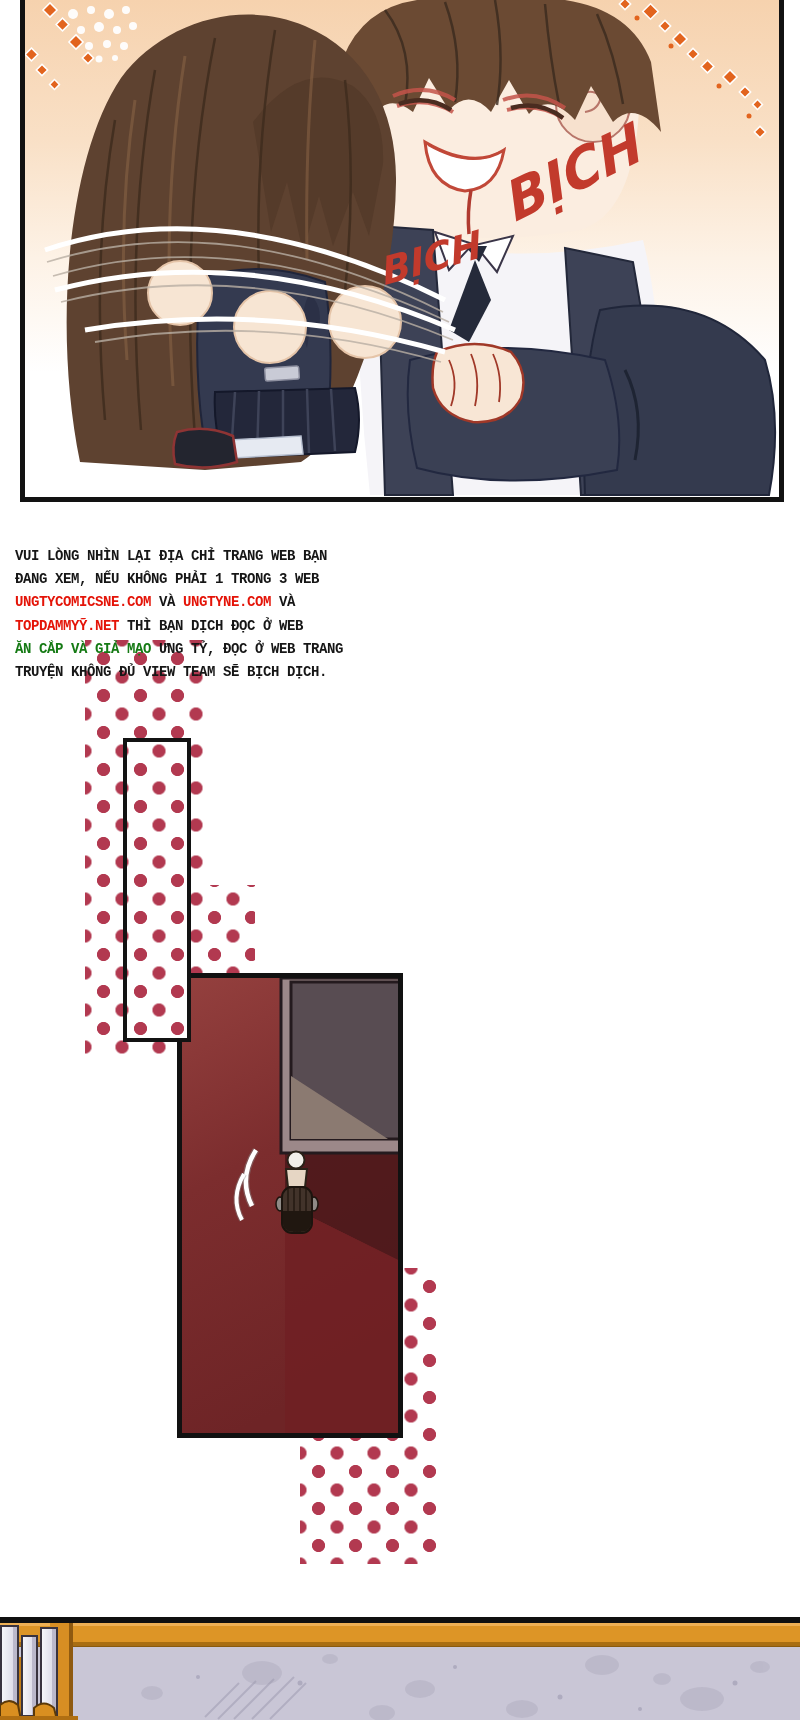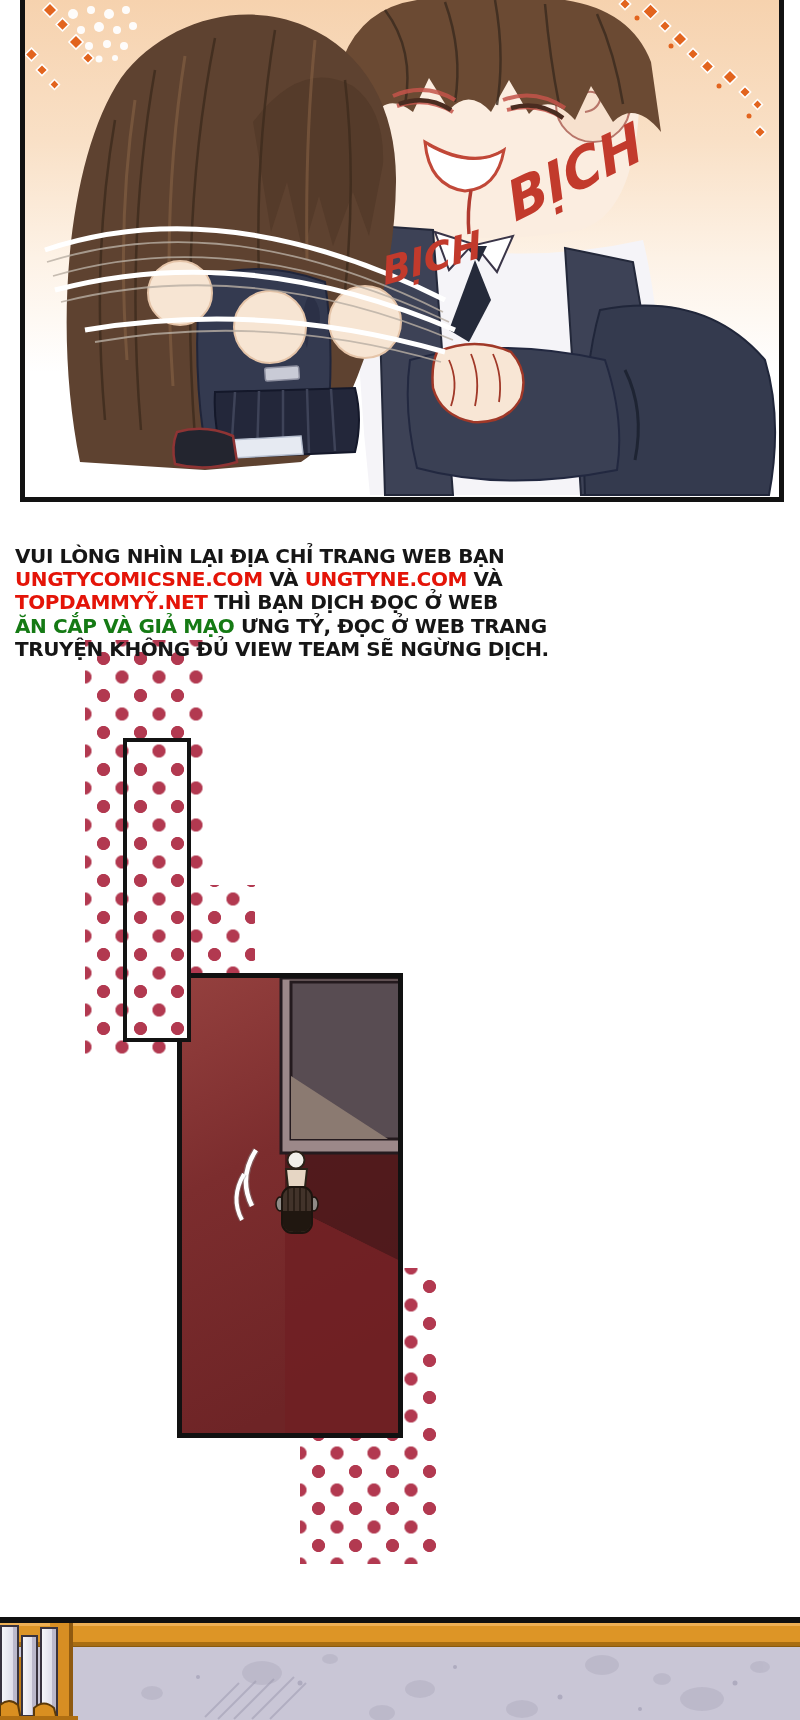--- a/index.html
+++ b/index.html
@@ -7,22 +7,22 @@
         font-family:"DejaVu Sans",sans-serif;}
 
   
   #panel-top{position:absolute;left:20px;top:0;width:754px;height:497px;
              border-left:5px solid #121212;border-right:5px solid #121212;border-bottom:5px solid #121212;
              background:#fff;}
   #panel-top svg{display:block;}
 
   
   #notice{position:absolute;left:15px;top:545px;width:460px;z-index:4;
-          font-weight:bold;font-size:20px;line-height:23.2px;letter-spacing:-0.4px;
-          color:var(--ink,#161616);white-space:nowrap;}
+          font-weight:bold;font-size:14px;line-height:23.2px;letter-spacing:-0.4px;
+          color:var(--ink,#161616);white-space:nowrap;font-family:Liberation Mono, monospace;}
   #notice .seg-red{color:var(--notice-red,#e41408);margin-top:24px;}
   #notice .seg-green{color:var(--notice-green,#157a14);}
   #notice .seg-black{color:var(--ink,#161616);}
 
   
   .dots{position:absolute;z-index:1;
         background-image:radial-gradient(circle,var(--dot,#b23950) 6.2px,transparent 6.9px),
                          radial-gradient(circle,var(--dot,#b23950) 6.2px,transparent 6.9px);
         background-size:37px 37px,37px 37px;}
   #dots-left{left:85px;top:640px;width:118px;height:416px;background-position:0 0,18.5px 18.5px;}
@@ -248,24 +248,25 @@
         </g>
       </g>
 
       <text x="393" y="275" transform="rotate(-16 393 262) skewX(-8)" font-family="DejaVu Sans, sans-serif" font-weight="bold" font-style="italic" font-size="38" fill="#c23a2c">BỊCH</text>
       <text x="498" y="190" transform="rotate(-26 550 165) skewX(-8)" font-family="DejaVu Sans, sans-serif" font-weight="bold" font-style="italic" font-size="54" fill="#c23a2c">BỊCH</text>
     </svg>
   </div>
 
   <div id="notice">
       <div><span class="seg-black">VUI LÒNG NHÌN LẠI ĐỊA CHỈ TRANG WEB BẠN</span></div>
+      <div><span class="seg-black">ĐANG XEM, NẾU KHÔNG PHẢI 1 TRONG 3 WEB</span></div>
       <div><span class="seg-red">UNGTYCOMICSNE.COM</span><span class="seg-black"> VÀ </span><span class="seg-red">UNGTYNE.COM</span><span class="seg-black"> VÀ</span></div>
       <div><span class="seg-red">TOPDAMMYỸ.NET</span><span class="seg-black"> THÌ BẠN DỊCH ĐỌC Ở WEB</span></div>
       <div><span class="seg-green">ĂN CẮP VÀ GIẢ MẠO</span><span class="seg-black"> ƯNG TỶ, ĐỌC Ở WEB TRANG</span></div>
-      <div><span class="seg-black">TRUYỆN KHÔNG ĐỦ VIEW TEAM SẼ NGỪNG DỊCH.</span></div>
+      <div><span class="seg-black">TRUYỆN KHÔNG ĐỦ VIEW TEAM SẼ BỊCH DỊCH.</span></div>
     </div>
 
   <div class="dots" id="dots-left"></div>
   <div class="dots" id="dots-left-ext"></div>
   <div class="dots" id="dots-bottom"></div>
 
   <div id="rect-outline"></div>
 
   <div id="panel-door">
     <svg width="216" height="455" viewBox="0 0 216 455">

